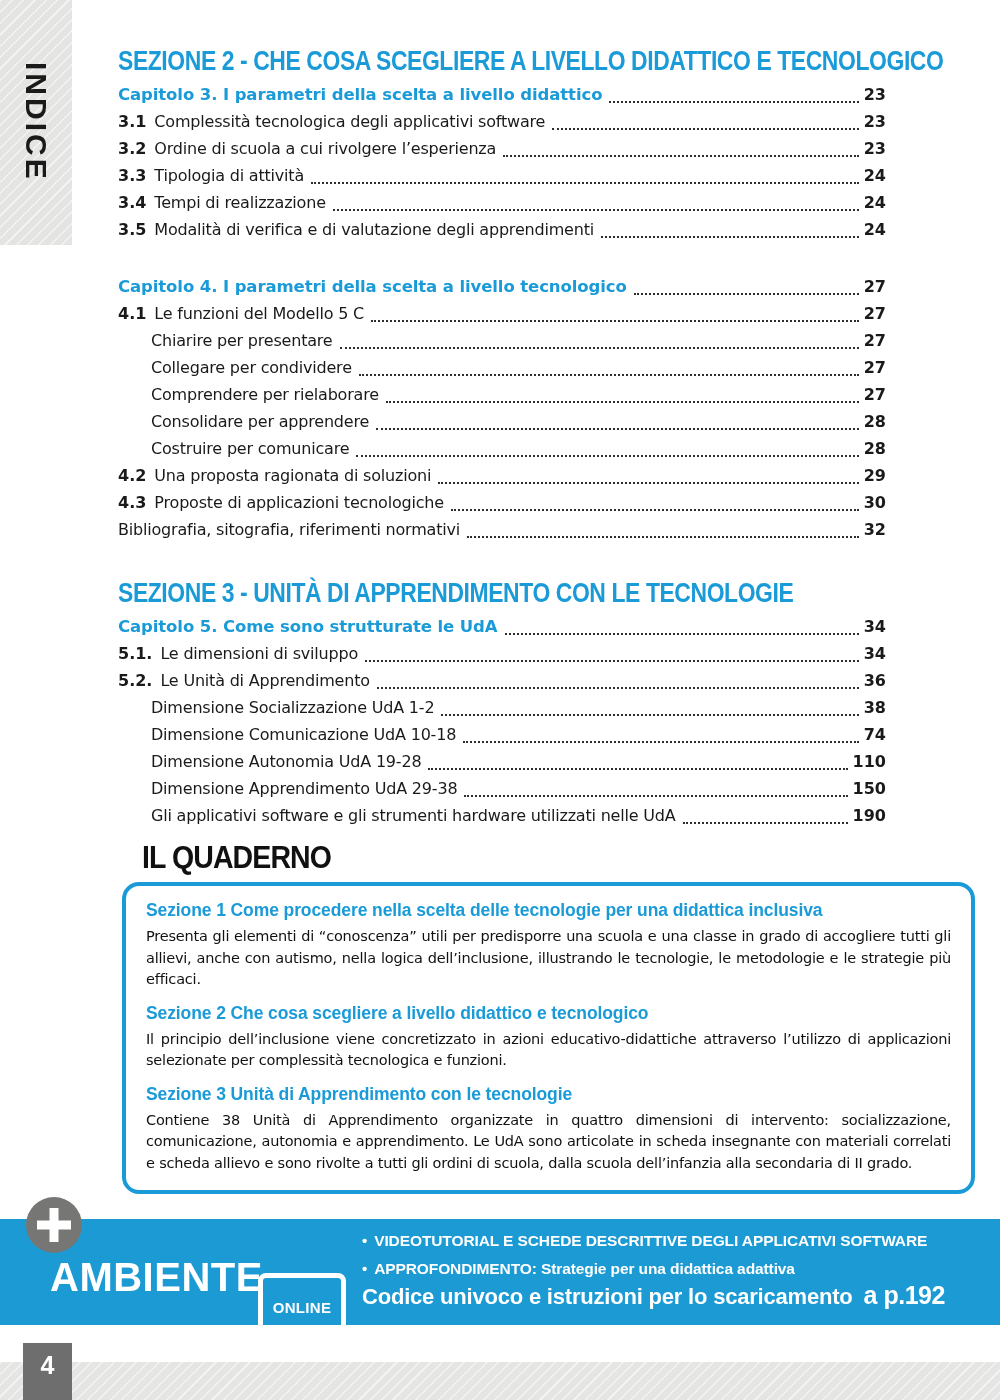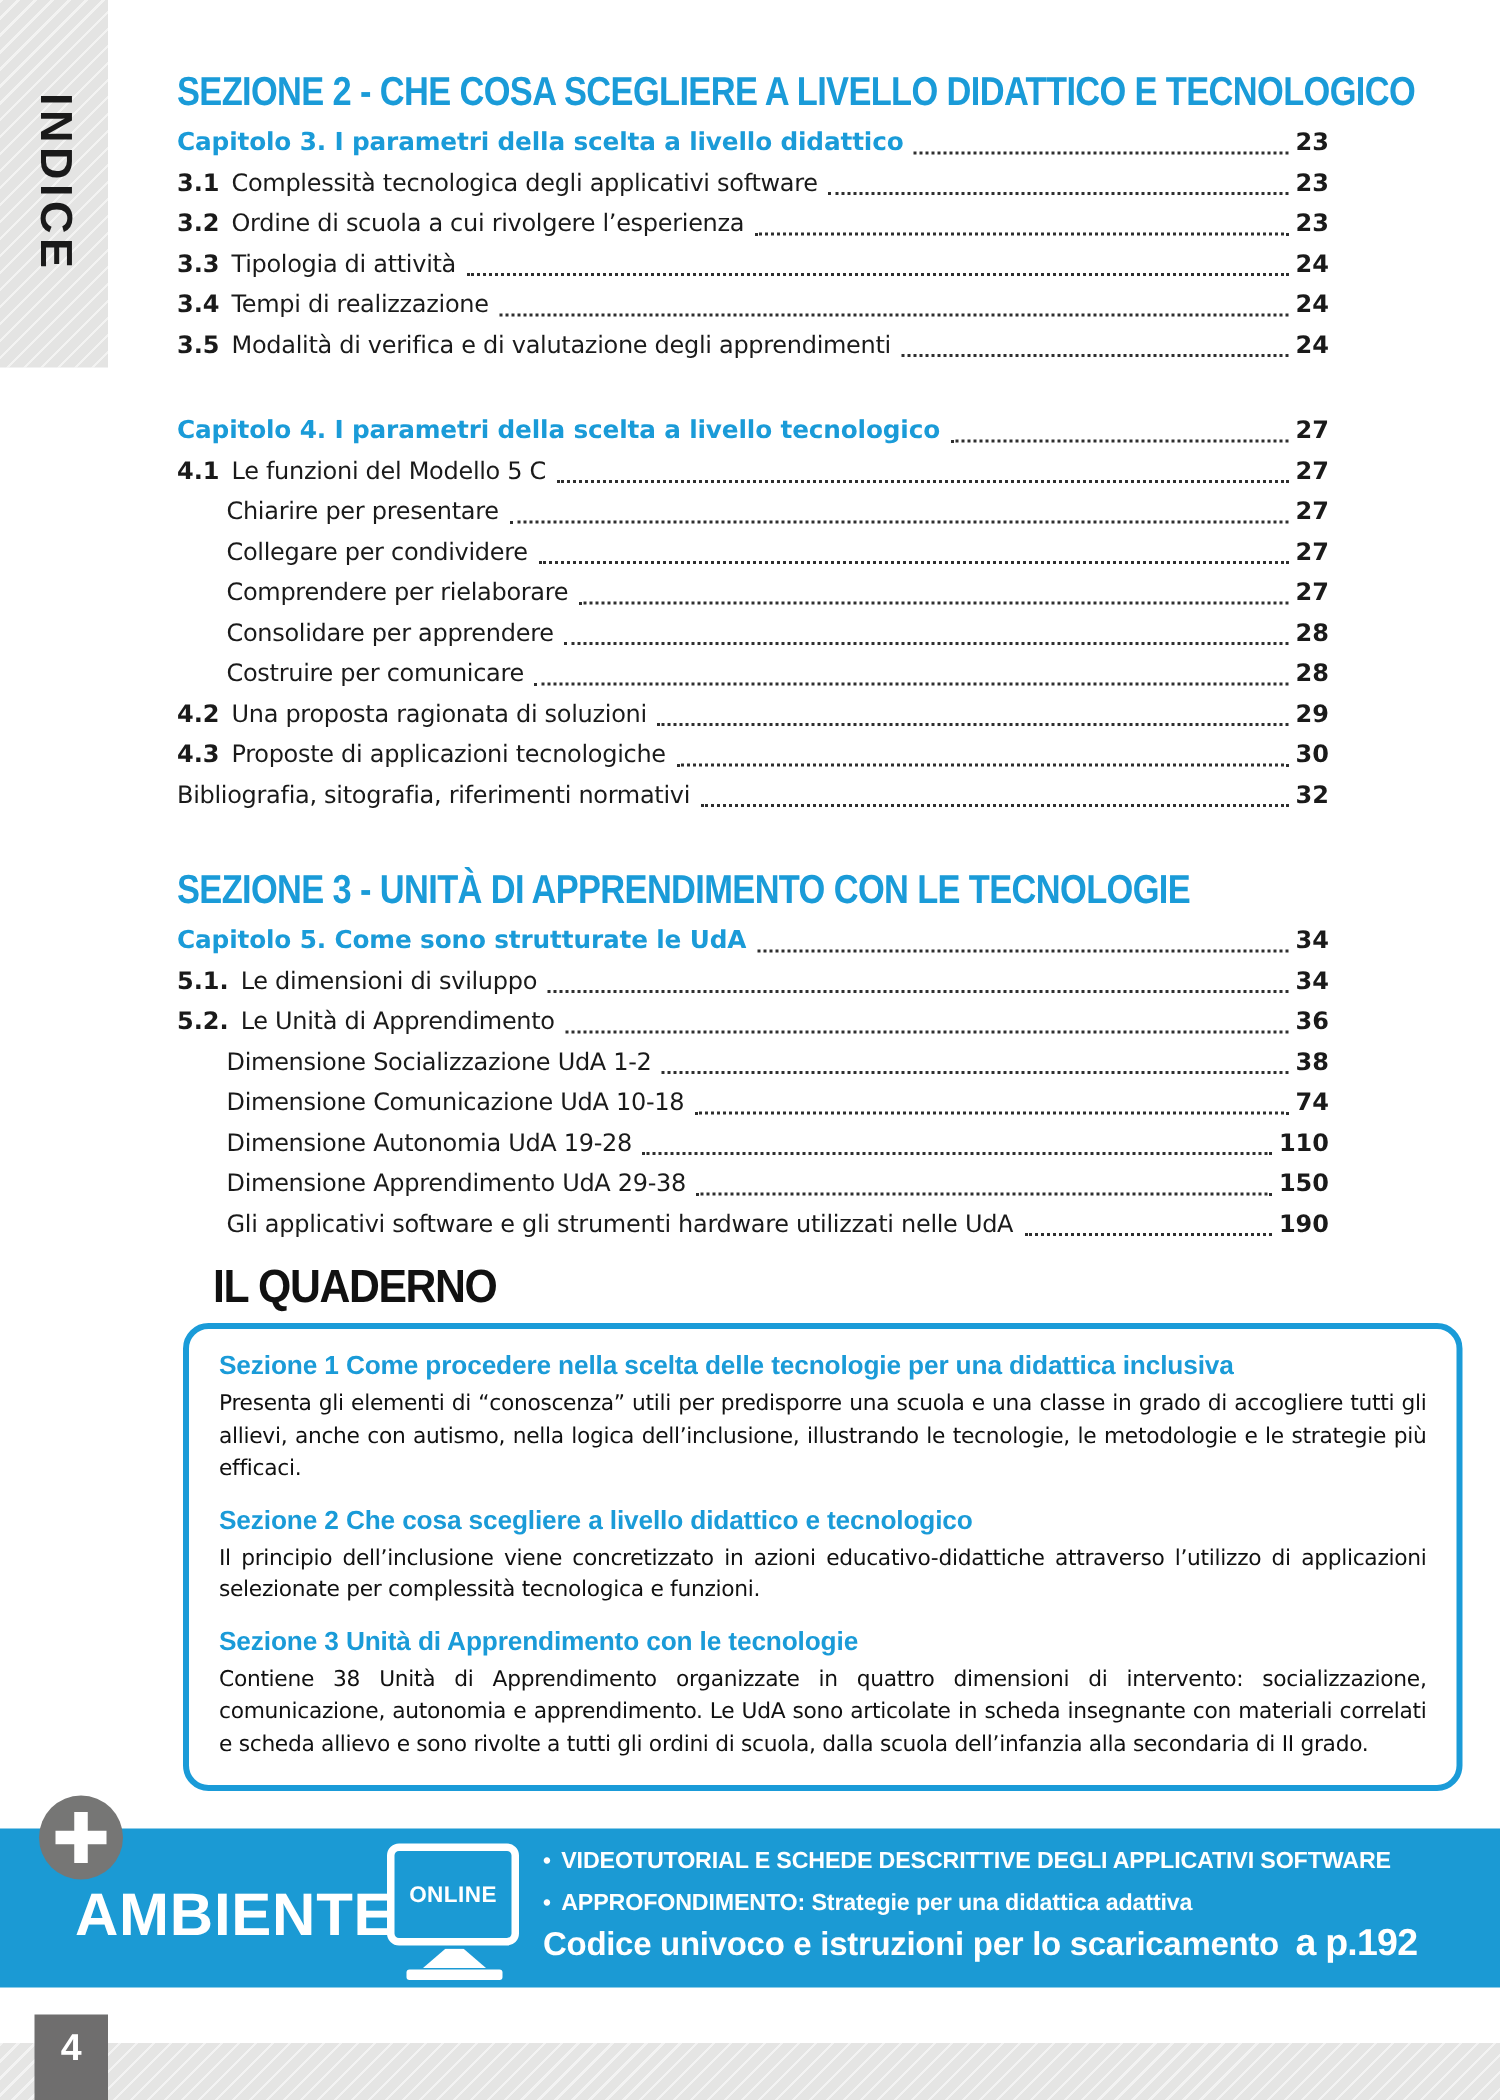--- a/index.html
+++ b/index.html
@@ -44,21 +44,21 @@
   
   .ambiente-bar{position:absolute;left:0;top:1219px;width:1000px;height:106px;background:#1b9ad4;}
   .plus-circle{position:absolute;left:26px;top:-22px;width:56px;height:56px;border-radius:50%;
       background:#767675;}
   .plus-h{position:absolute;left:50%;top:50%;width:34px;height:9px;background:#fff;transform:translate(-50%,-50%);}
   .plus-v{position:absolute;left:50%;top:50%;width:9px;height:34px;background:#fff;transform:translate(-50%,-50%);}
   .ambiente-label{position:absolute;left:30px;top:36px;color:#fff;
       font-family:"Liberation Sans",sans-serif;font-weight:700;font-size:40px;letter-spacing:.5px;margin-left:20px;}
   .monitor{position:absolute;left:258px;top:10px;width:90px;}
   .monitor-screen{width:78px;height:58px;border:5px solid #fff;border-radius:8px;
-      display:flex;align-items:center;justify-content:center;}
+      display:flex;align-items:center;justify-content:center;margin-top:44px;}
   .online-label{color:#fff;font-family:"Liberation Sans",sans-serif;font-weight:700;
       font-size:15px;letter-spacing:.3px;}
   .monitor-stand{width:42px;height:13px;margin:2px auto 0;background:#fff;
       clip-path:polygon(36% 0,64% 0,100% 100%,0 100%);}
   .monitor-base{width:64px;height:7px;margin:1px auto 0;background:#fff;border-radius:2px;}
   .bar-bullets{position:absolute;left:362px;top:8px;margin:0;padding:0;list-style:none;}
   .bar-bullet{display:flex;align-items:baseline;color:#fff;
       font-family:"Liberation Sans",sans-serif;font-weight:700;font-size:15.5px;line-height:28px;letter-spacing:-.1px;}
   .bullet-dot{margin-right:7px;font-size:15px;}
   .download-line{position:absolute;left:362px;top:62px;display:flex;align-items:baseline;gap:11px;color:#fff;}

